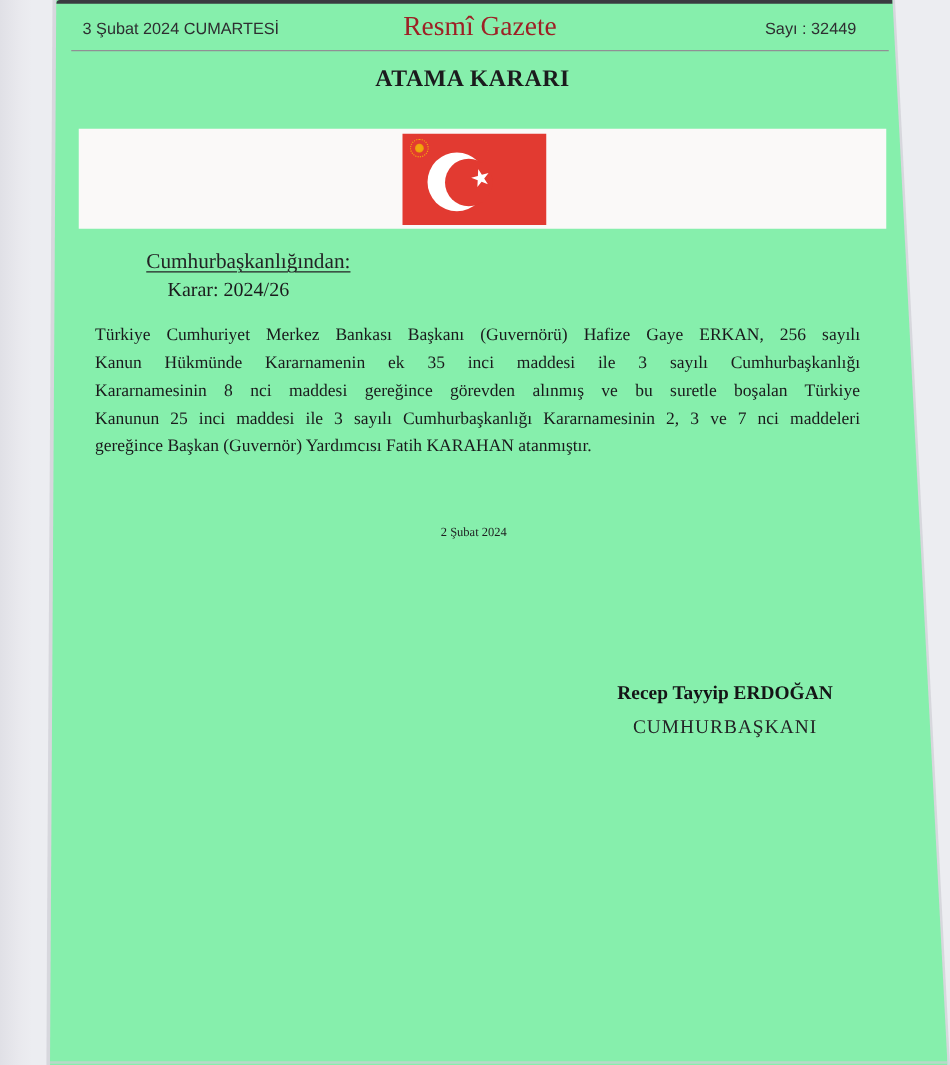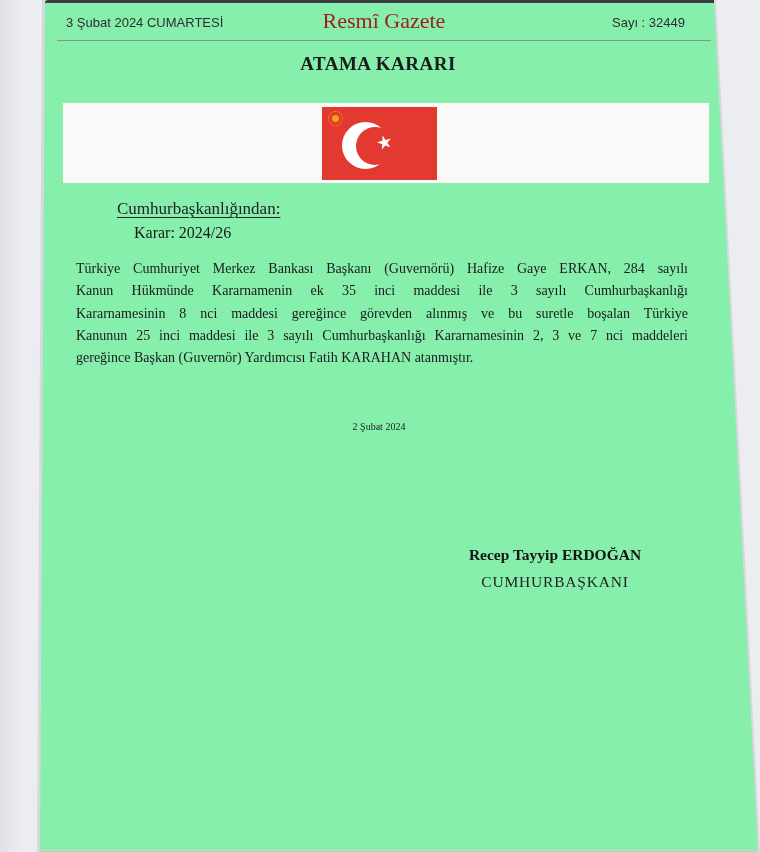--- a/index.html
+++ b/index.html
@@ -110,21 +110,21 @@
   }
   .body-par .line{text-align:justify;text-align-last:justify;}
   .body-par .line.last{text-align:right;text-align-last:left;}
 
   .decision-date{
     position:absolute;left:379px;top:421px;transform:translateX(-50%);
     font-size:10px;color:#1e1e20;white-space:nowrap;
   }
 
   .signature{
-    position:absolute;left:440px;top:546px;width:230px;text-align:center;
+    position:absolute;left:465px;top:546px;width:230px;text-align:center;
   }
   .sig-name{font-size:15.5px;font-weight:bold;color:#141416;white-space:nowrap;}
   .sig-title{font-size:15.5px;color:#232325;letter-spacing:.8px;margin-top:9px;white-space:nowrap;}
 </style>
 </head>
 <body>
 
 <div class="backdrop-shade"></div>
 <div class="page-shadow"></div>
 
@@ -145,21 +145,21 @@
       <div class="star"></div>
       <div class="sun-ring"></div>
       <div class="sun-core"></div>
     </div>
   </div>
 
   <div class="issuer-line">Cumhurbaşkanlığından:</div>
   <div class="decision-no">Karar: 2024/26</div>
 
   <div class="body-par">
-    <div class="line">Türkiye Cumhuriyet Merkez Bankası Başkanı (Guvernörü) Hafize Gaye ERKAN, 284 sayılı</div>
+    <div class="line">Türkiye Cumhuriyet Merkez Bankası Başkanı (Guvernörü) Hafize Gaye ERKAN, 256 sayılı</div>
     <div class="line">Kanun Hükmünde Kararnamenin ek 35 inci maddesi ile 3 sayılı Cumhurbaşkanlığı</div>
     <div class="line">Kararnamesinin 8 nci maddesi gereğince görevden alınmış ve bu suretle boşalan Türkiye</div>
     <div class="line">Kanunun 25 inci maddesi ile 3 sayılı Cumhurbaşkanlığı Kararnamesinin 2, 3 ve 7 nci maddeleri</div>
     <div class="line last">gereğince Başkan (Guvernör) Yardımcısı Fatih KARAHAN atanmıştır.</div>
   </div>
 
   <div class="decision-date">2 Şubat 2024</div>
 
   <div class="signature">
     <div class="sig-name">Recep Tayyip ERDOĞAN</div>

